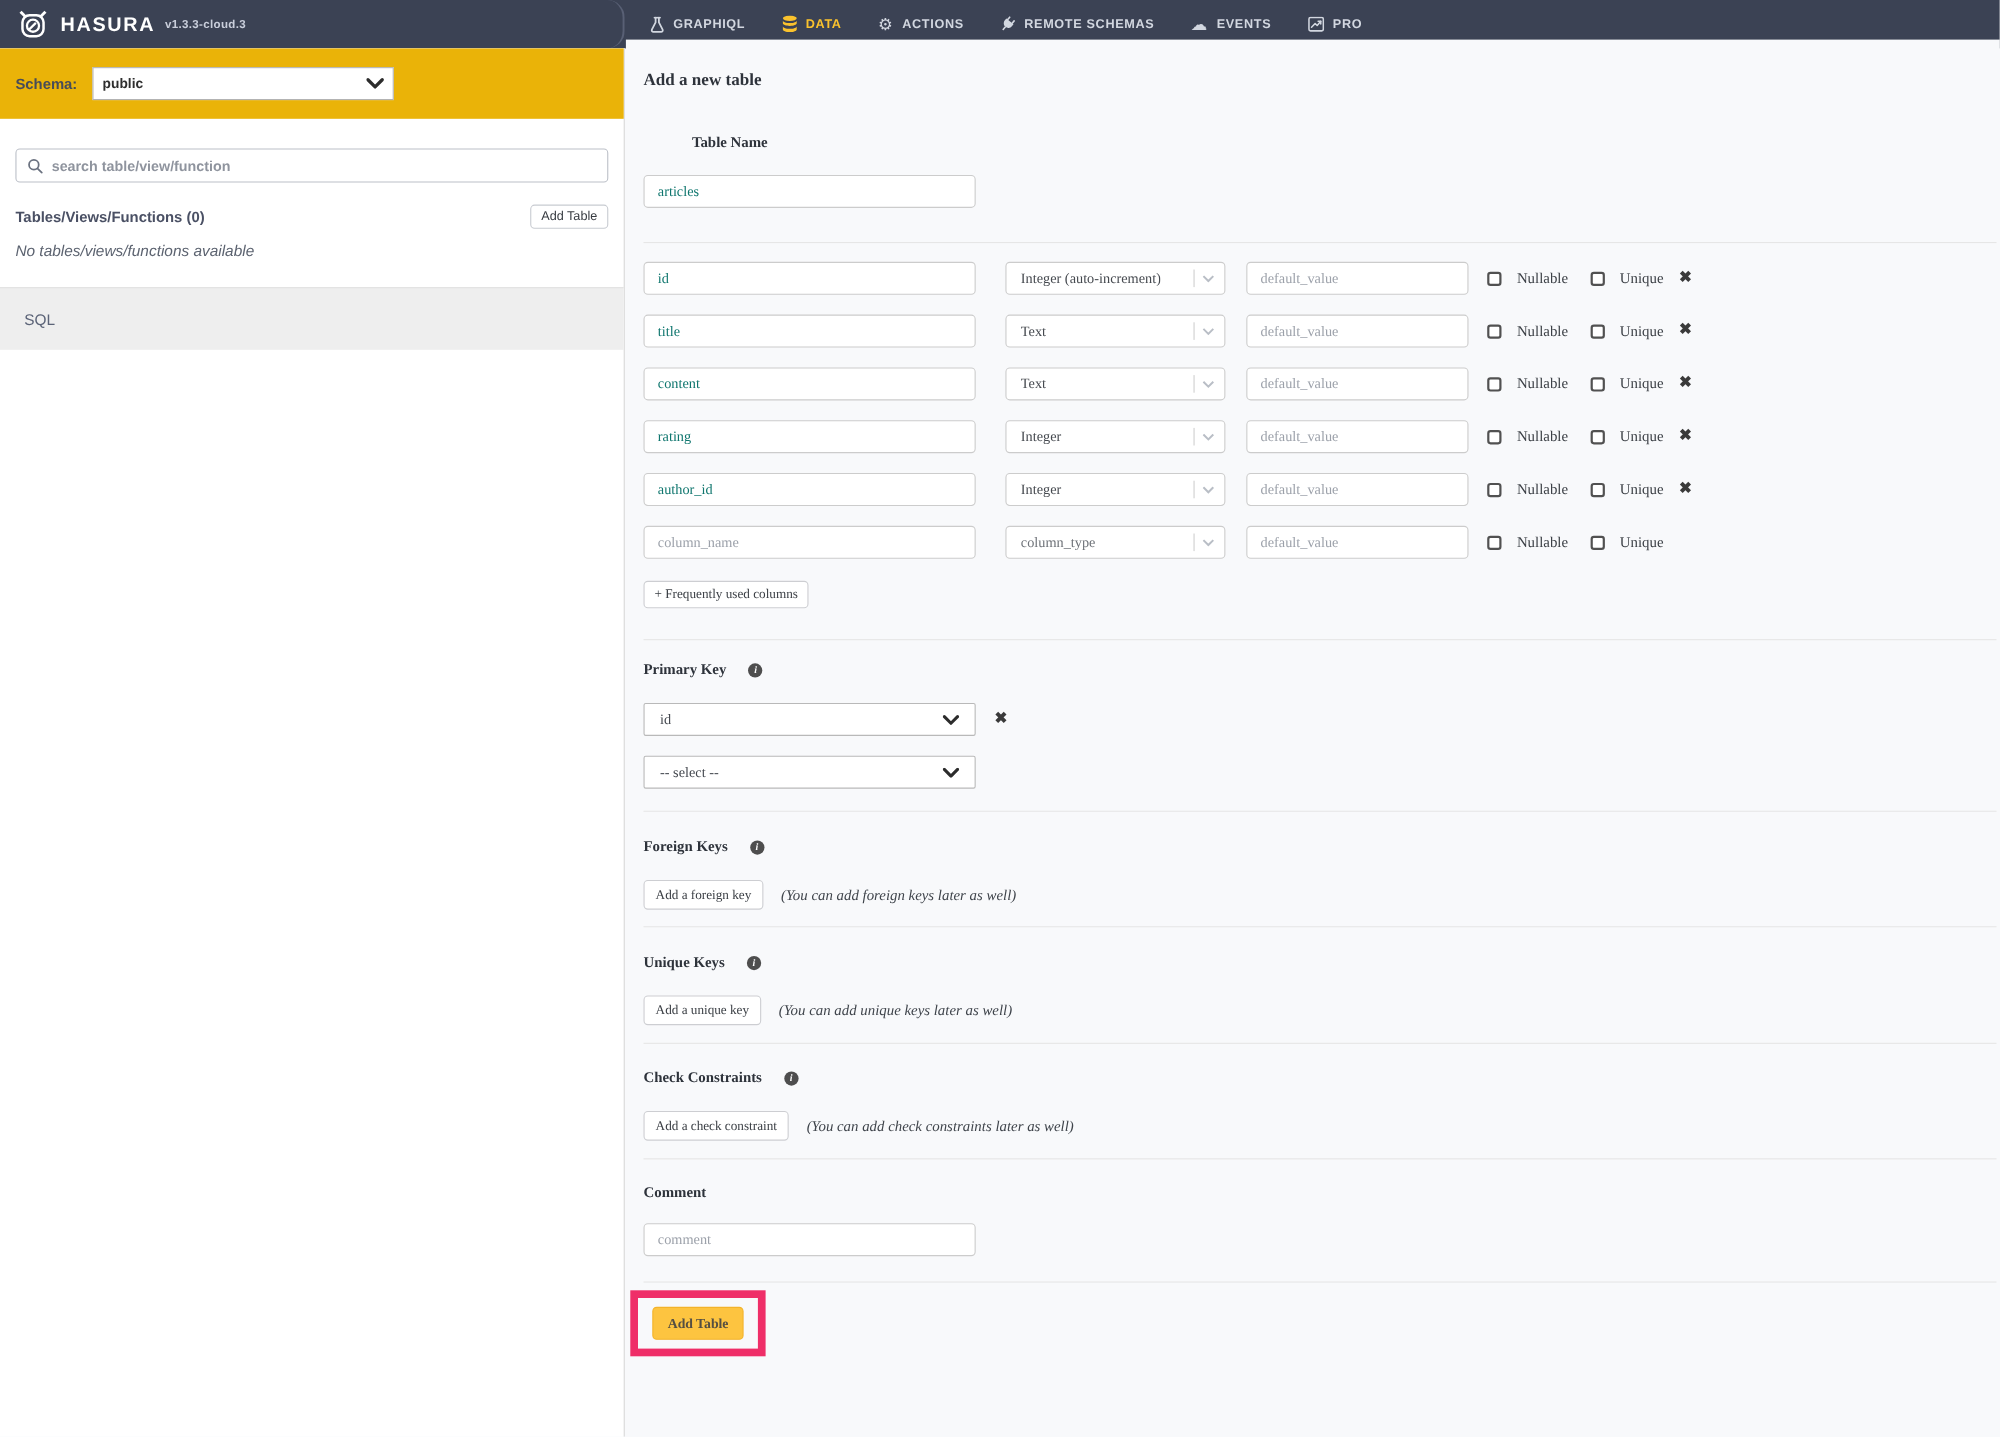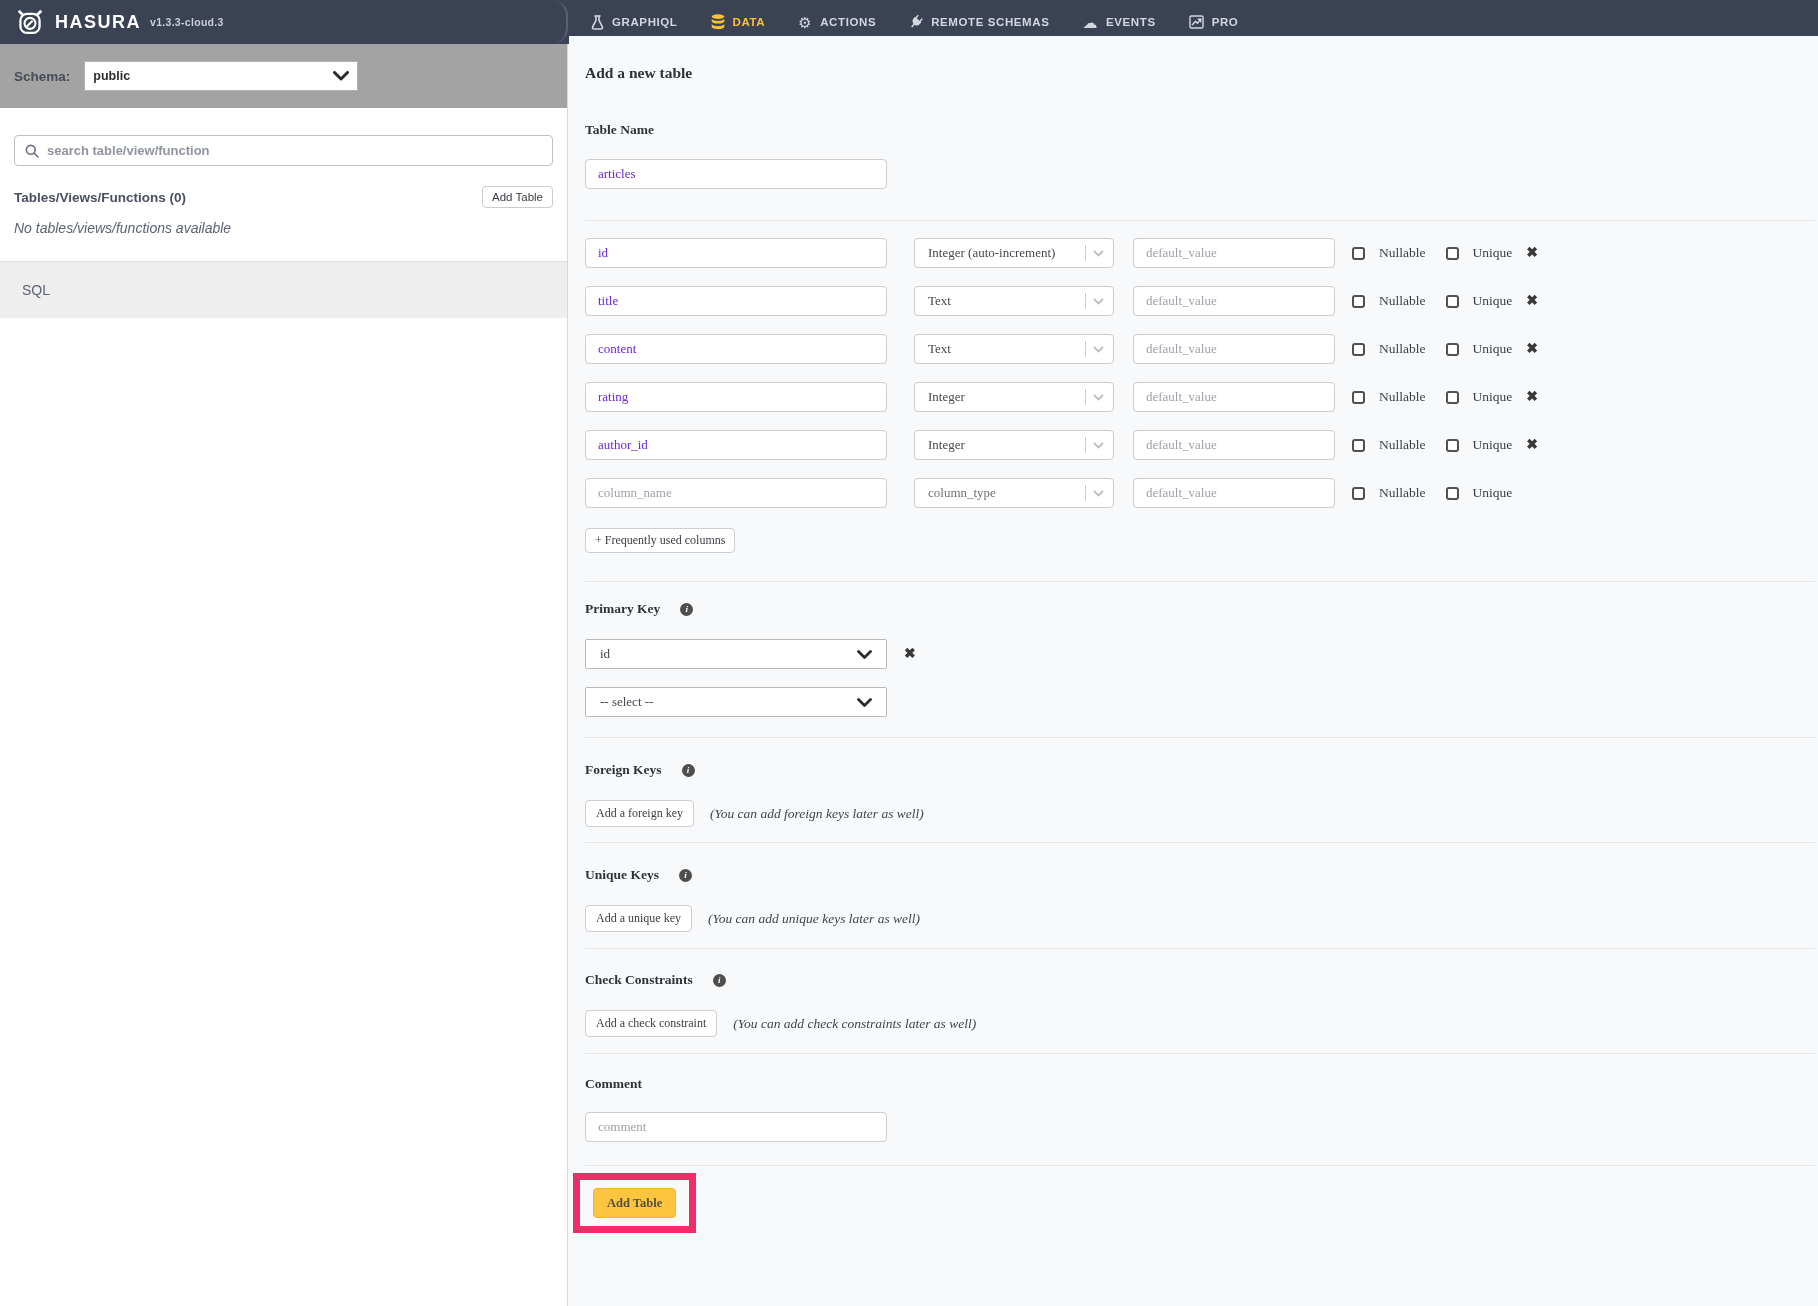--- a/index.html
+++ b/index.html
@@ -24,21 +24,21 @@
   .icon-gear::after { content:"\2699"; font-size:15px; line-height:1; }
   .icon-cloud::after { content:"\2601"; font-size:15px; line-height:1; }
 
   
   .sidebar { position:absolute; left:0; top:44px; width:568px; height:1262px;
              background:#ffffff; border-right:1px solid #d8d8d8; }
   .main { position:absolute; left:569px; top:36px; width:1249px; height:1262px;
           background:#f8f9fb; padding:28px 3px 0 16px;font-family:Liberation Serif, serif; }
 
   
-  .schema-band { height:64px; background:#a3a3a3; display:flex; align-items:center; padding:0 14px; }
+  .schema-band { height:64px; background:#eab308; display:flex; align-items:center; padding:0 14px; }
   .schema-label { font-weight:700; font-size:13.5px; color:#474c59; }
   .schema-select { width:274px; height:30px; background:#fff; border:1px solid #b3b3b3;
                    display:flex; align-items:center; padding:0 8px; margin-left:14px; cursor:pointer; }
   .schema-select .sel-text { font-weight:700; font-size:12.5px; color:#2e2e2e; }
   .schema-select svg { margin-left:auto; }
 
   .search-box { margin:27px 14px 0 14px; height:31px; border:1px solid #bcc0c8; border-radius:4px;
                 background:#fff; display:flex; align-items:center; padding:0 10px; gap:8px; }
   .search-box input { border:none; outline:none; flex:1; font-size:13px; color:#3a3f48;
                       font-family:inherit; background:transparent; }
@@ -56,21 +56,21 @@
   
   .page-title { font-size:15.5px; font-weight:700; color:#2e333b; }
   .sec-label { font-weight:700; font-size:13.5px; color:#2e333b; }
   .label-row { display:flex; align-items:center; gap:20px; }
   .info-icon { width:13px; height:13px; border-radius:50%; background:#4e4e4e; color:#fff;
                display:inline-flex; align-items:center; justify-content:center;
                font-size:9px; font-weight:700; font-family:"Liberation Serif",serif; cursor:pointer; }
   .info-icon::after { content:"i"; font-style:italic; }
 
   .inp { height:30px; background:#fff; border:1px solid #cccccc; border-radius:4px;
-         padding:0 12px; font-size:13px; color:#6d28d9; font-family:inherit; outline:none; }
+         padding:0 12px; font-size:13px; color:#0f766e; font-family:inherit; outline:none; }
   .inp::placeholder { color:#9ca1aa; }
   .w300 { width:302px; }
 
   .divider { border:none; border-top:1px solid #e6e6e6; margin-top:0; }
 
   
   .col-row { display:flex; align-items:center; height:30px; margin-bottom:18px; }
   .name-inp { width:302px; margin-right:27px; }
   .type-select { width:200px; height:30px; background:#fff; border:1px solid #cccccc; border-radius:4px;
                  display:flex; align-items:center; padding:0 9px 0 13px; margin-right:19px; cursor:pointer;text-align:center; }
@@ -200,21 +200,21 @@
   <div class="empty-msg">No tables/views/functions available</div>
 
   <div class="sql-band">
     <span>SQL</span>
   </div>
 </div>
 
 <div class="main">
   <div class="page-title">Add a new table</div>
 
-  <div class="sec-label" style="margin-top:40px;">Table Name</div>
+  <div class="sec-label" style="margin-top:40px;margin-left:44px;">Table Name</div>
   <input class="inp w300" style="margin-top: 21px; display: block;" value="articles">
 
   <hr class="divider" style="margin-top:31px;">
 
 
   <div style="margin-top:17px;">
 
     <div class="col-row">
       <input class="inp name-inp" value="id" style="">
       <div class="type-select">

